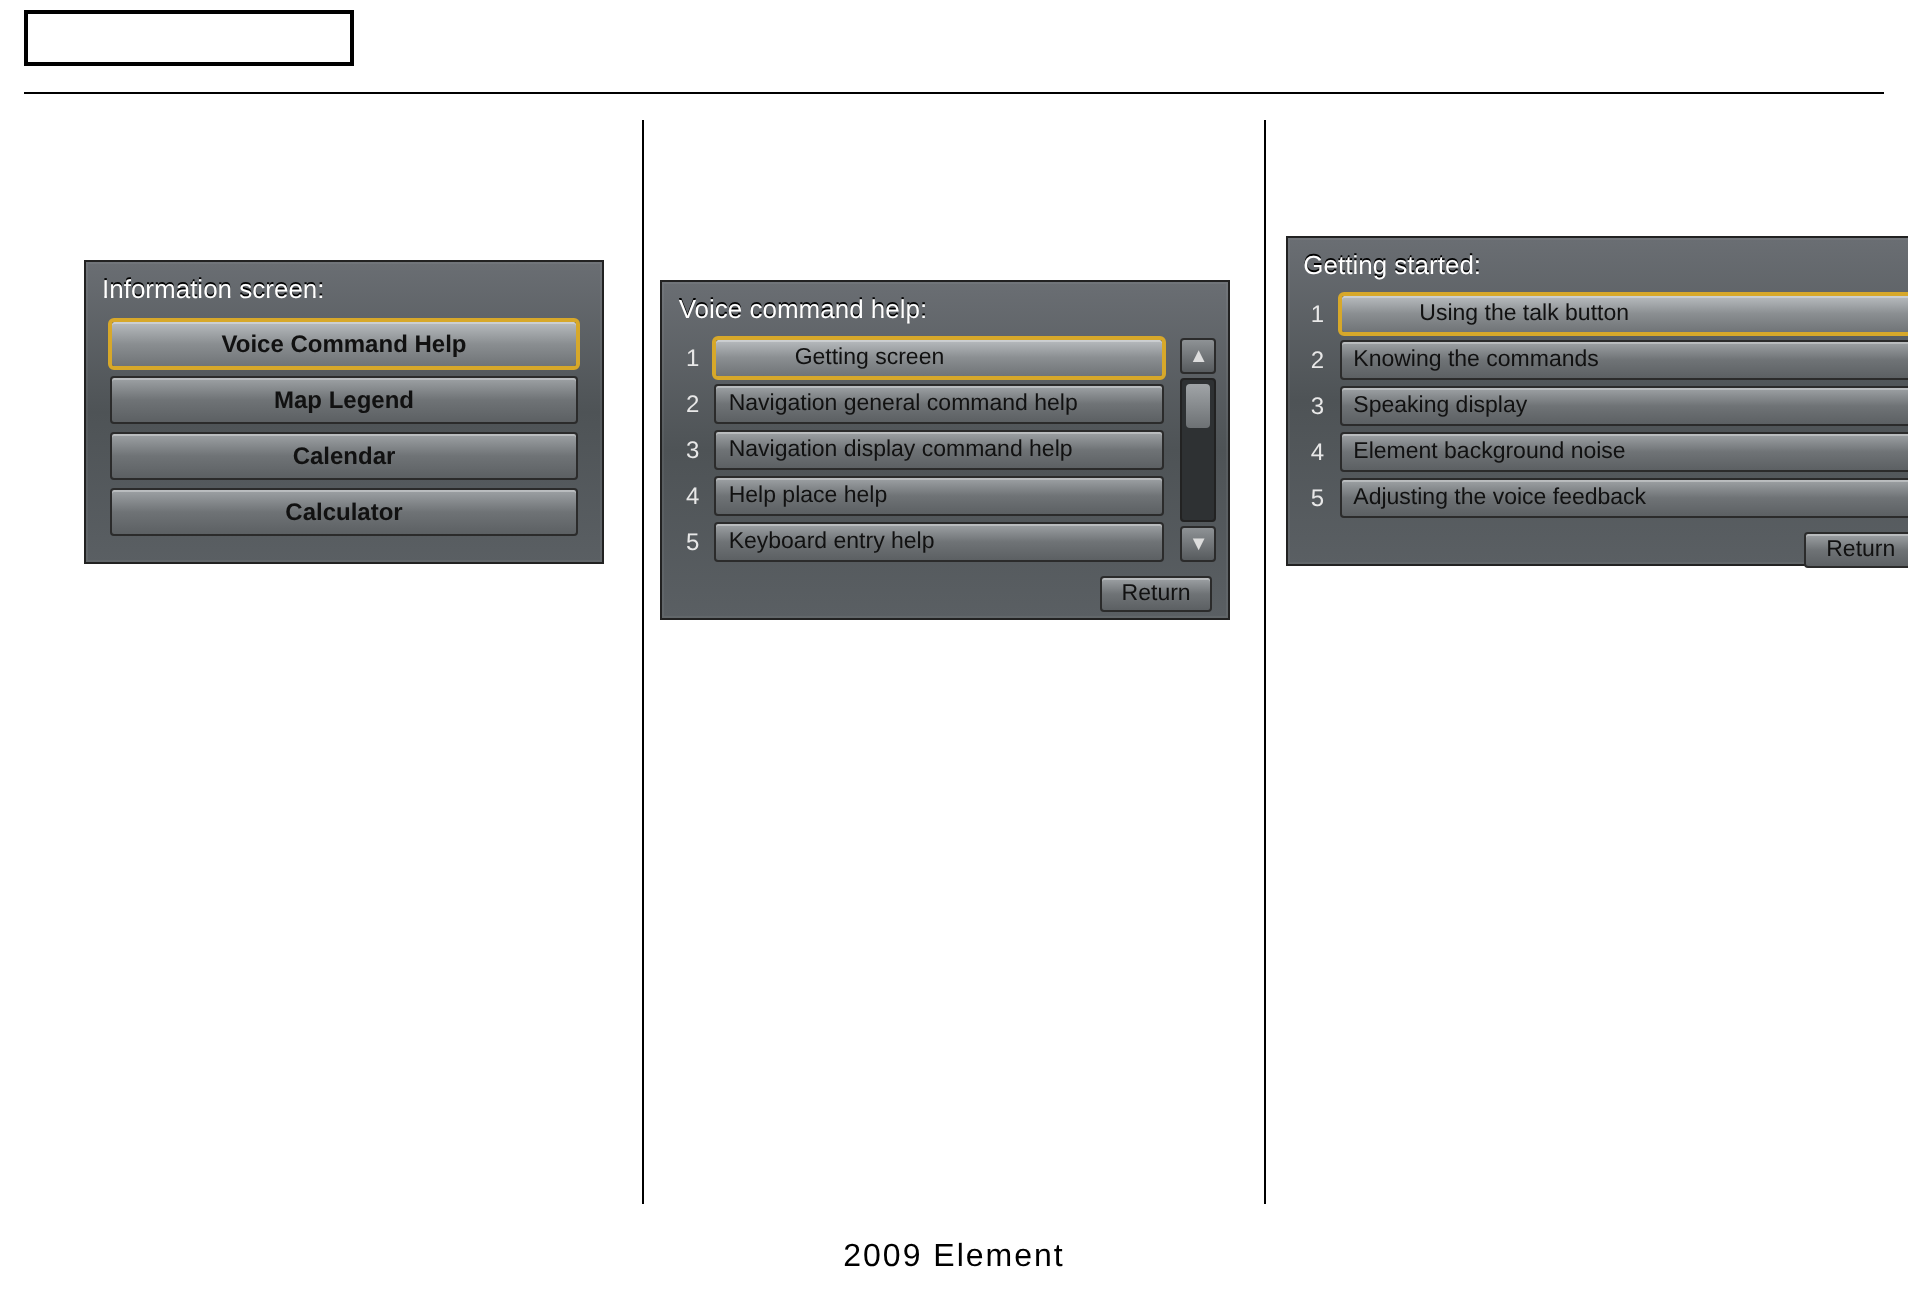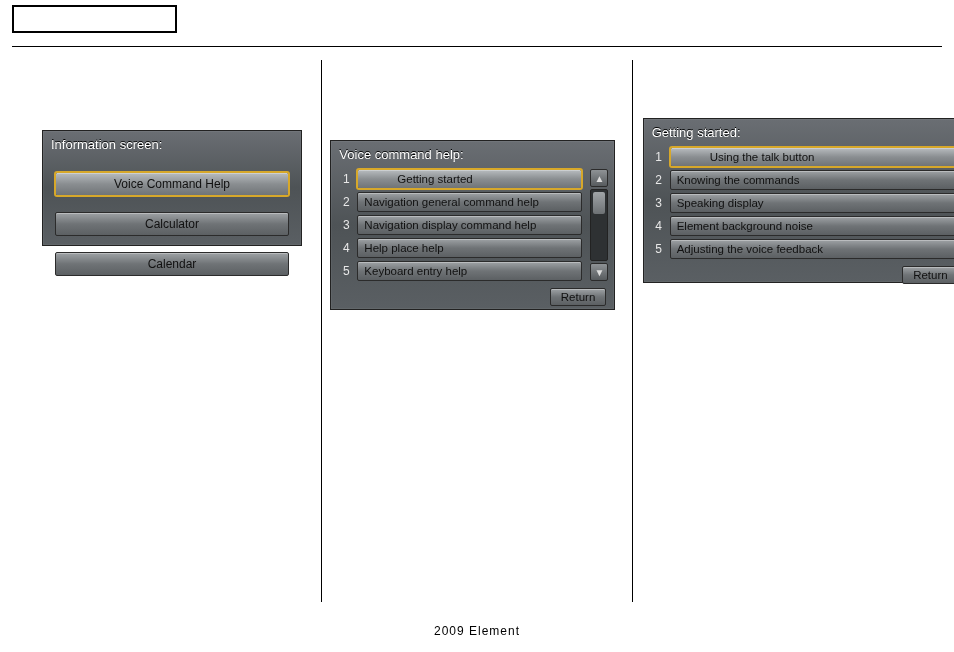--- a/index.html
+++ b/index.html
@@ -44,21 +44,21 @@
     width: 1px;
     background: #000;
     height: 100%;
   }
   .footer {
     position: absolute;
     bottom: 14px;
     left: 0;
     right: 0;
     text-align: center;
-    font-size: 12px;
+    font-size: 16px;
     color: #000;
     letter-spacing: 1px;
   }
 
   
   .panel {
     background: linear-gradient(to bottom,#6a6e73 0%,#4e5356 50%,#5a5f63 100%);
     border: 1px solid #222;
     position: absolute;
     color: #fff;
@@ -115,22 +115,22 @@
     border:1px solid #2b2b2b;
     border-radius:2px;
     color:#111;
     font-size:11.5px;
     padding:2px 10px;
     cursor:pointer;
     box-shadow: inset 0 1px 0 rgba(255,255,255,0.3);
   }
 
   
-  .p1 { top: 70px; left: 30px; width: 260px; height: 116px; }
-  .p1 .btn-row { margin: 16px 12px; }
+  .p1 { top: 70px; left: 30px; width: 260px; height: 152px; }
+  .p1 .btn-row { margin: 4px 12px; font-weight: bold; }
   .p1 .btn { padding: 4px 6px; font-size: 12px; }
 
   
   .p2 { top: 80px; left: 8px; width: 285px; height: 170px; }
   .p2-content { display:flex; }
   .p2-list { flex:1; }
   .p2-scroll {
     width: 18px;
     margin: 3px 6px 3px 0;
     display:flex;
@@ -177,39 +177,42 @@
 <div class="columns">
 
   <div class="col">
     <div class="panel p1">
       <div class="panel-title">Information screen:</div>
       <div id="p1-items">
           <div class="btn-row">
             <div class="btn centered selected">Voice Command Help</div>
           </div>
           <div class="btn-row">
+            <div class="btn centered">Map Legend</div>
+          </div>
+          <div class="btn-row">
+            <div class="btn centered">Calendar</div>
+          </div>
+          <div class="btn-row">
             <div class="btn centered">Calculator</div>
-          </div>
-          <div class="btn-row">
-            <div class="btn centered">Calendar</div>
           </div>
         </div>
     </div>
   </div>
 
   <div class="col-sep"></div>
 
   <div class="col">
     <div class="panel p2">
       <div class="panel-title">Voice command help:</div>
       <div class="p2-content">
         <div class="p2-list" id="p2-items">
             <div class="btn-row">
               <div class="row-num">1</div>
-              <div class="btn selected">Getting started</div>
+              <div class="btn selected">Getting screen</div>
             </div>
             <div class="btn-row">
               <div class="row-num">2</div>
               <div class="btn">Navigation general command help</div>
             </div>
             <div class="btn-row">
               <div class="row-num">3</div>
               <div class="btn">Navigation display command help</div>
             </div>
             <div class="btn-row">

